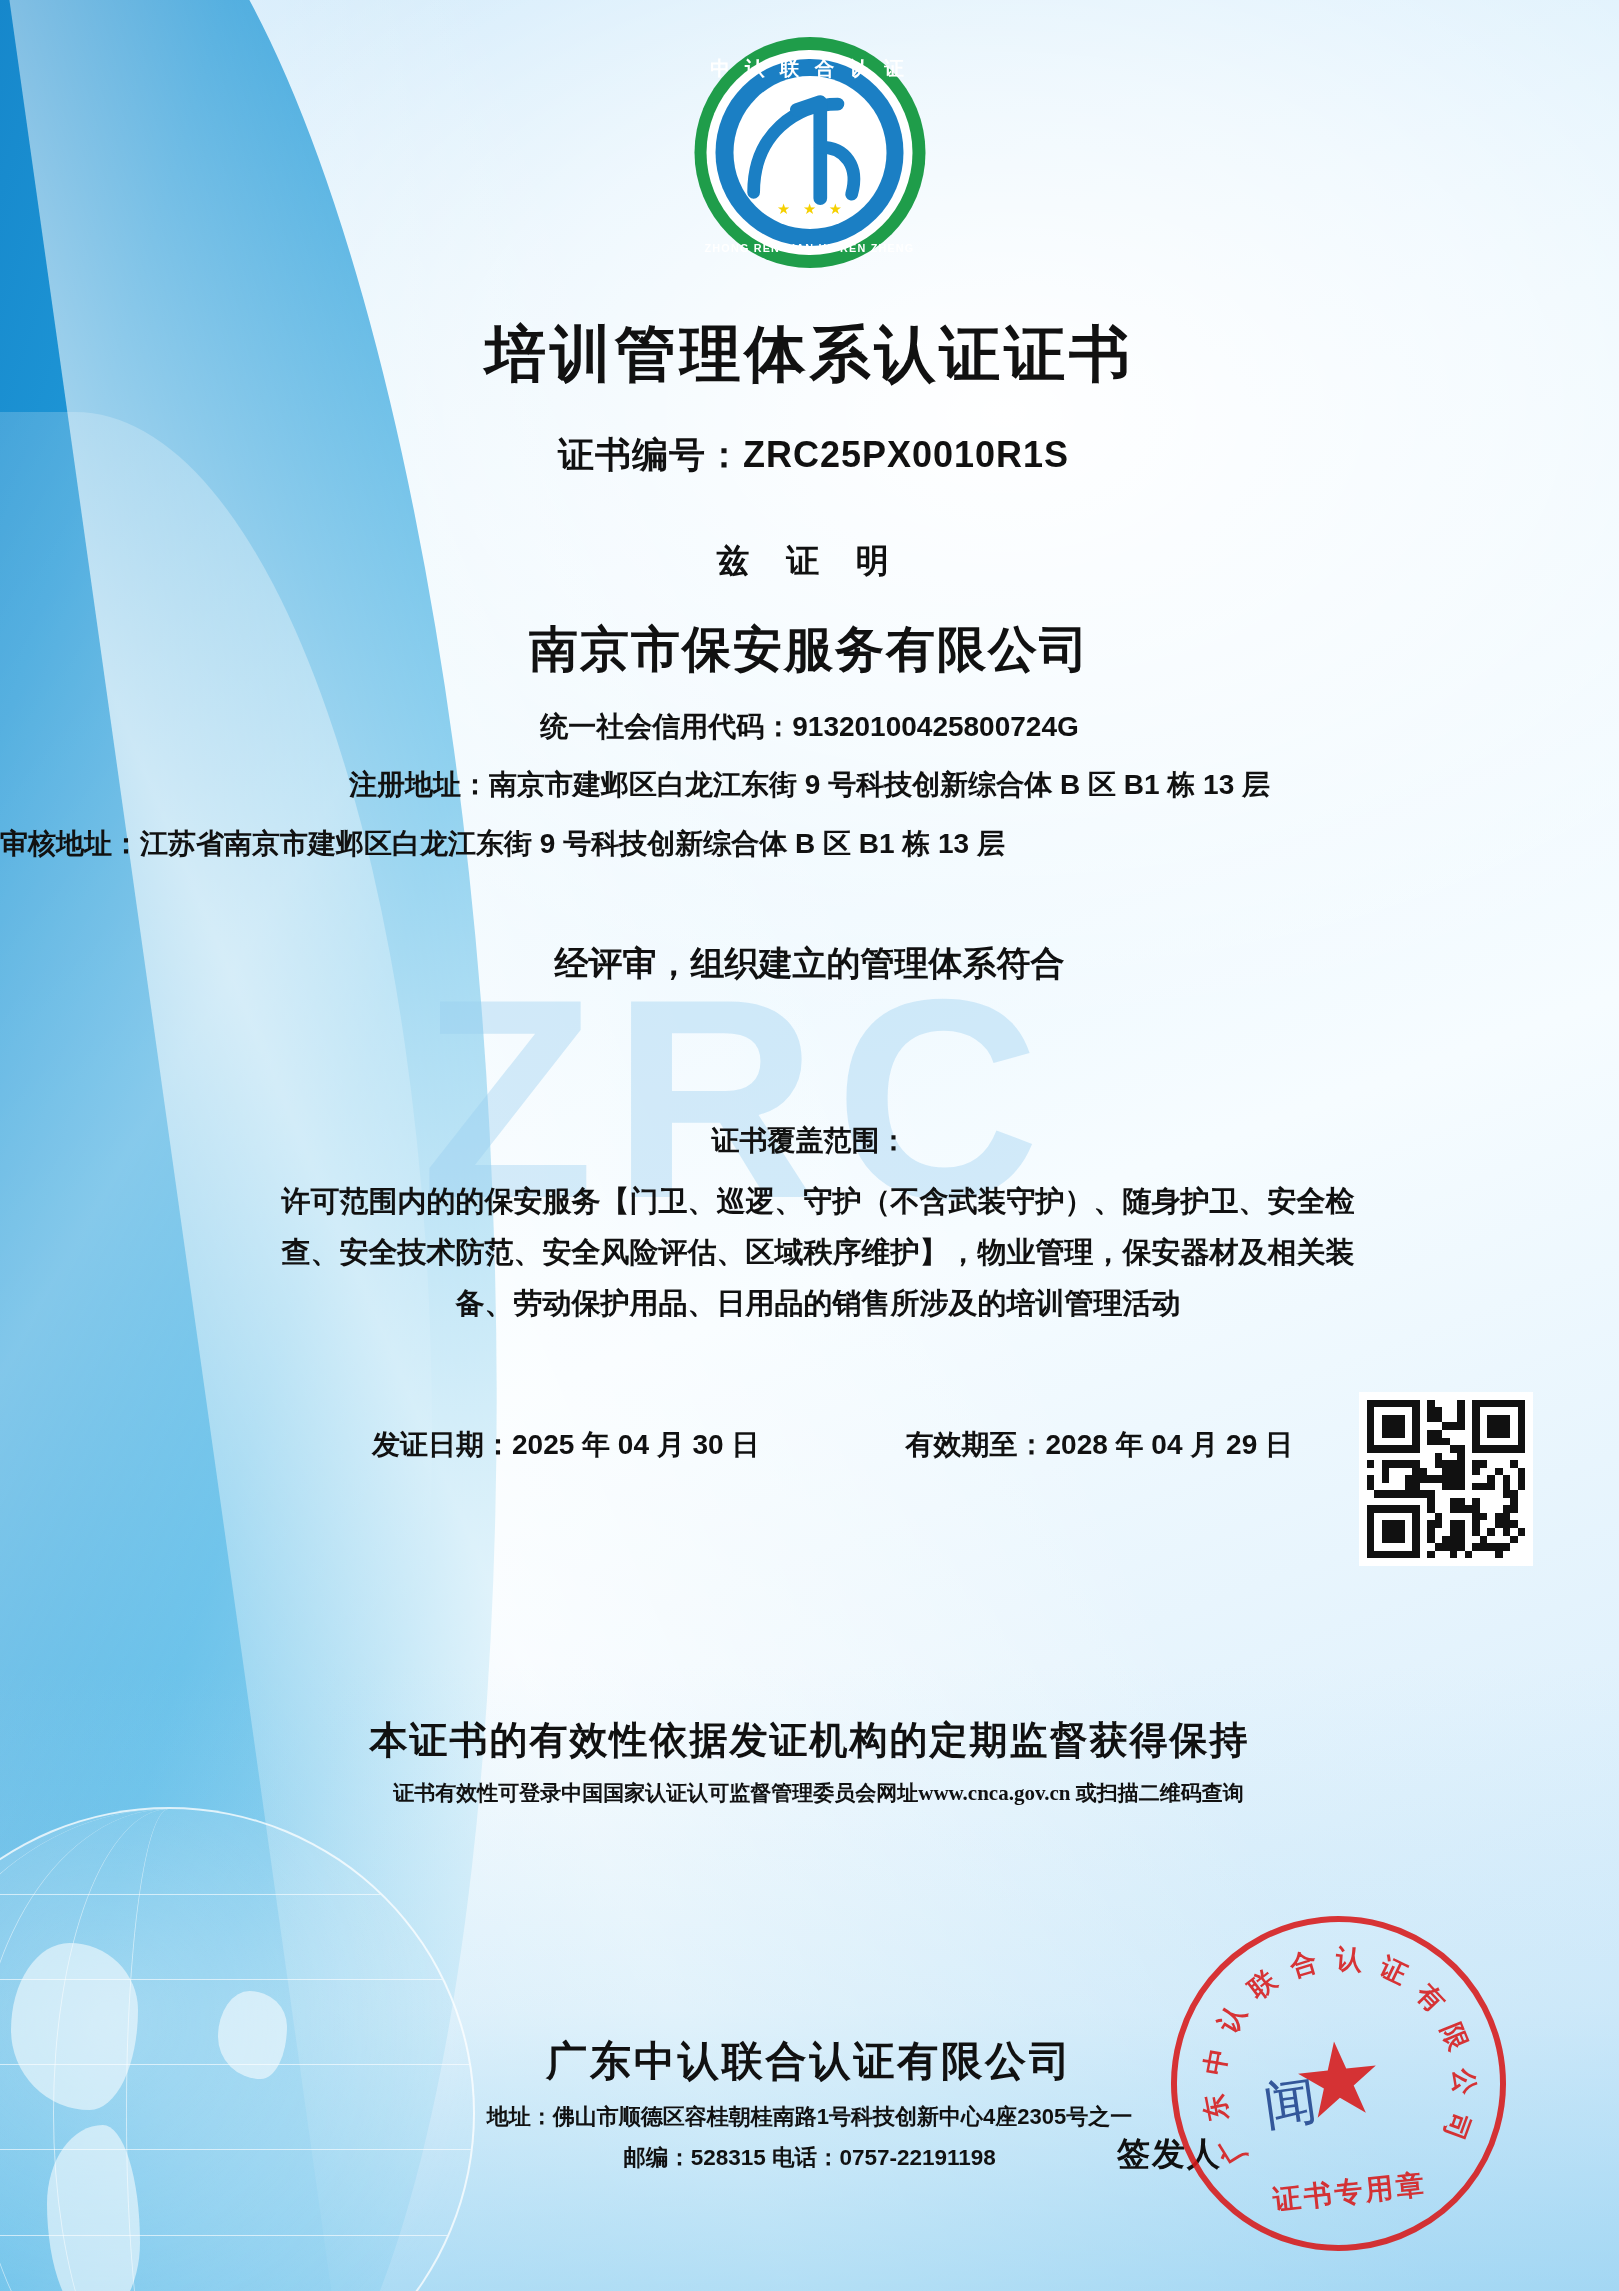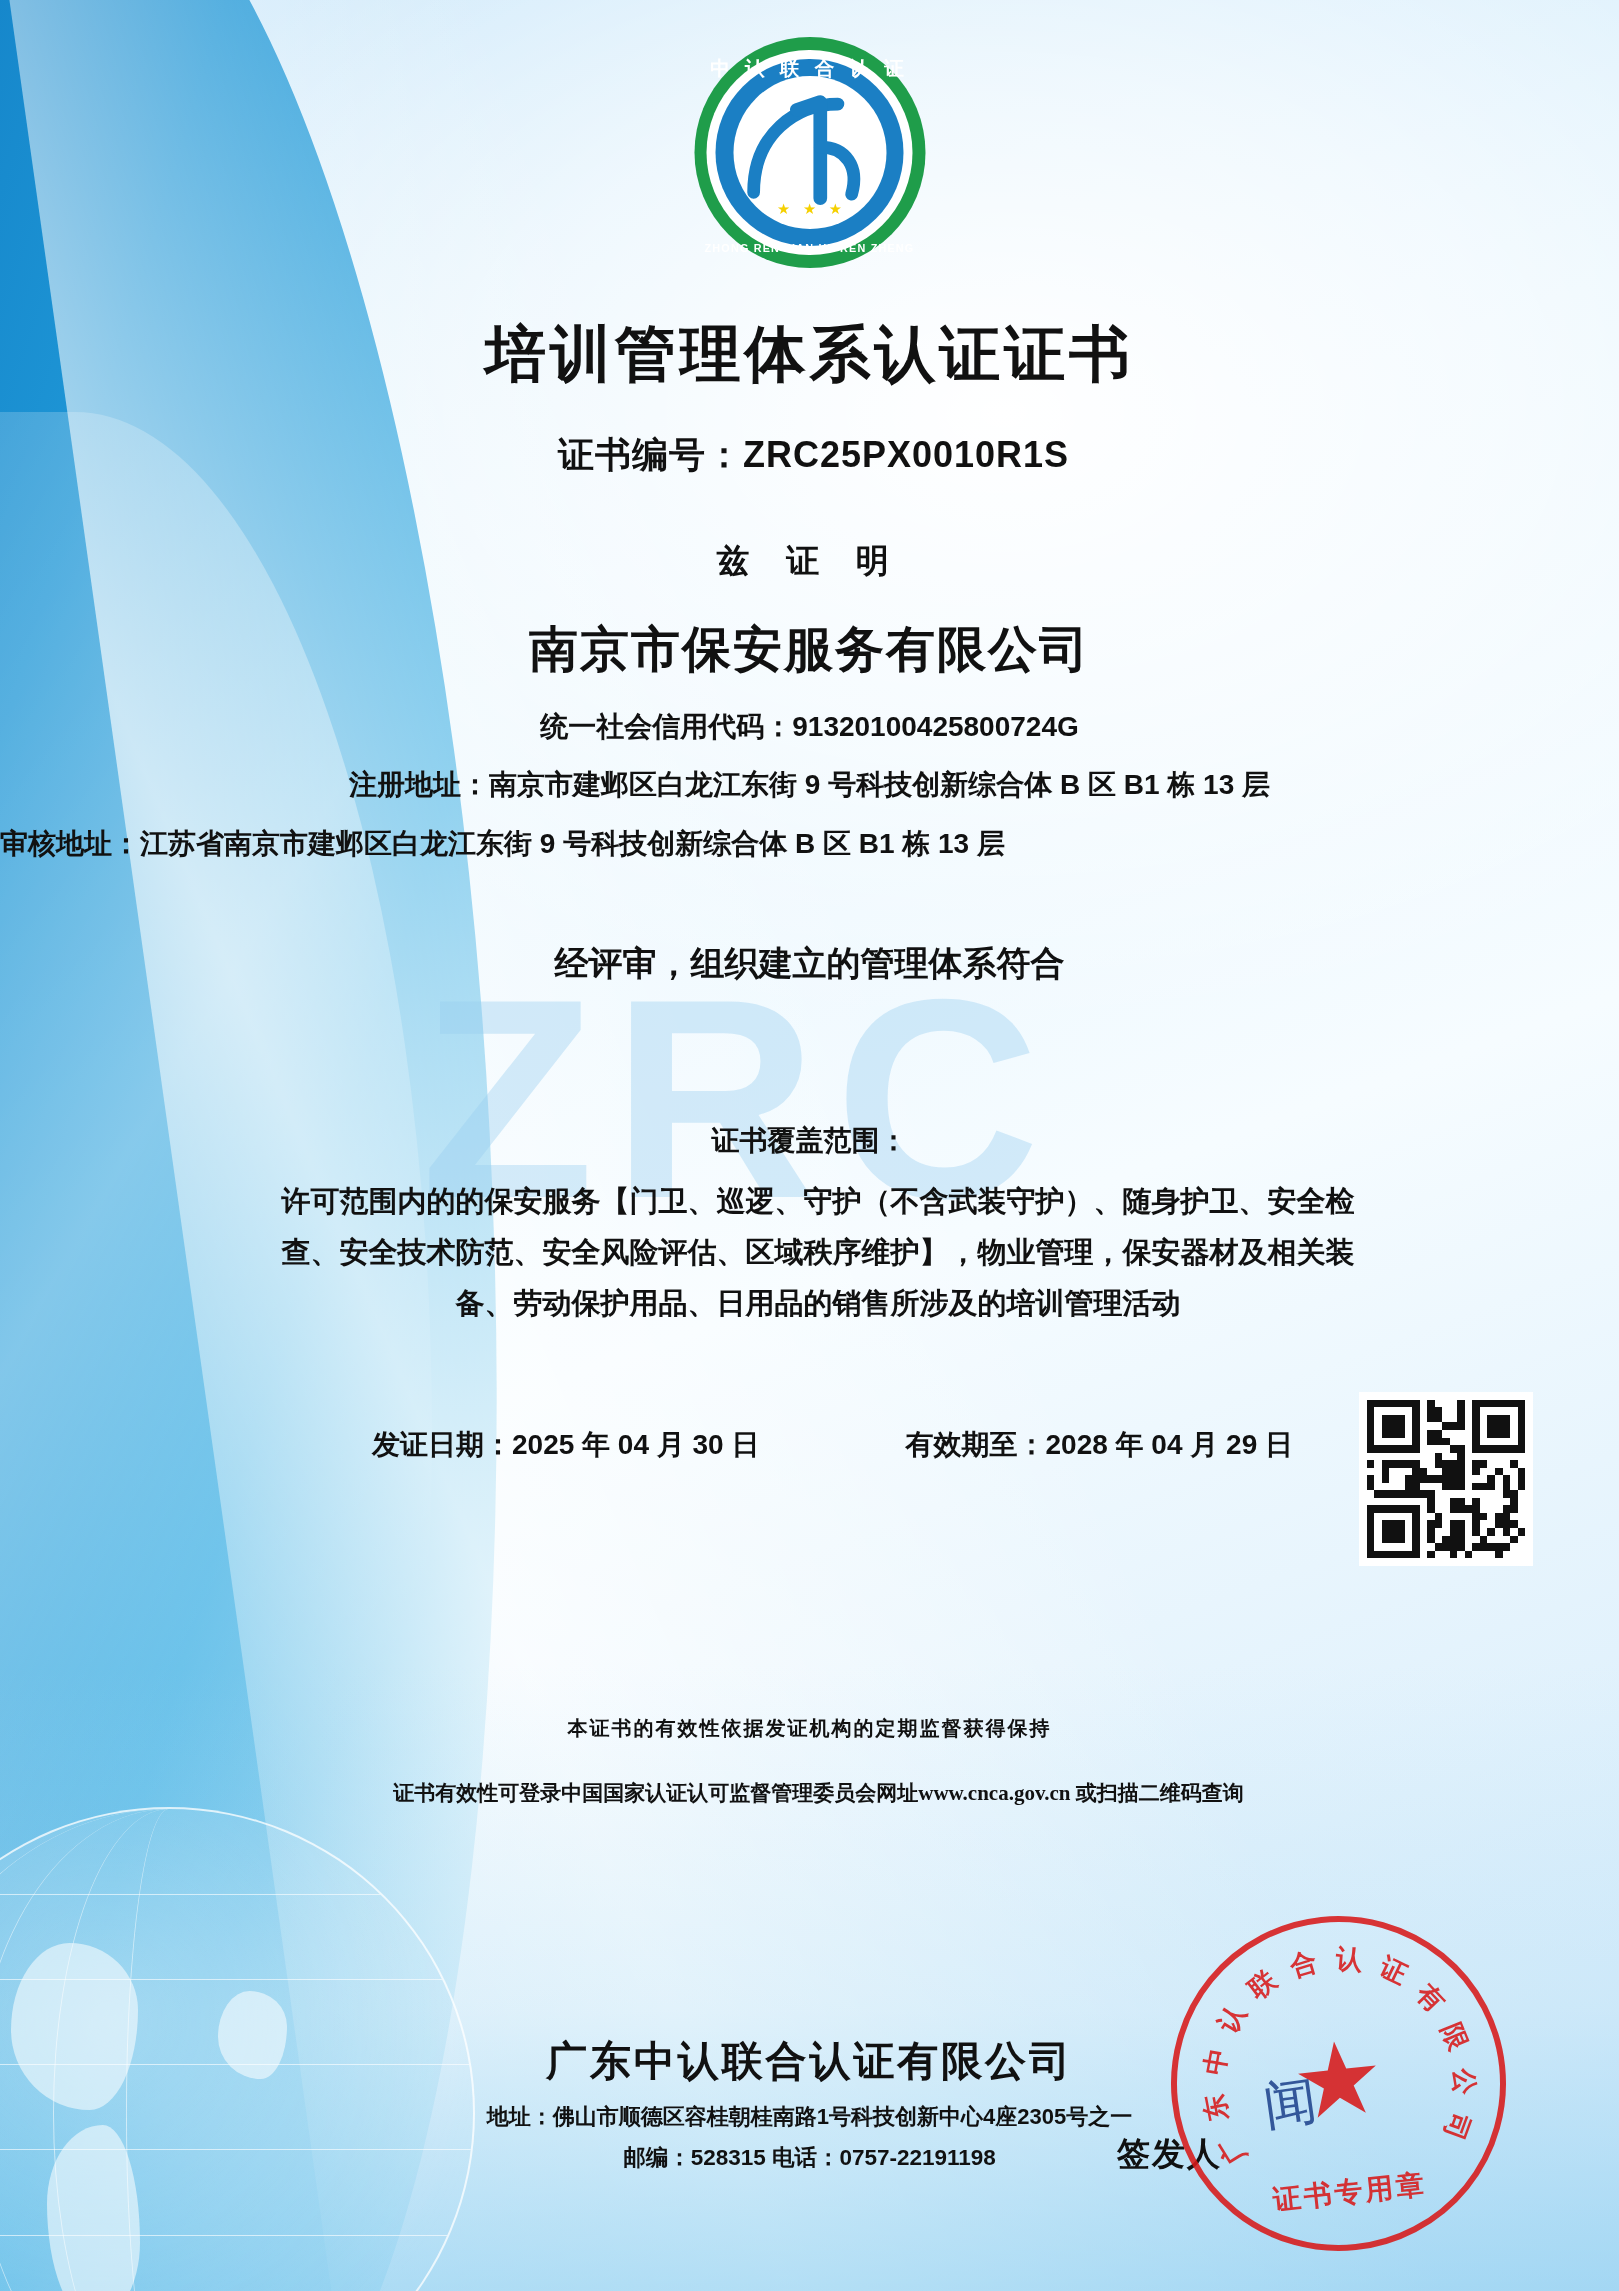--- a/index.html
+++ b/index.html
@@ -310,21 +310,21 @@
     grid-template-rows: repeat(21, 1fr);
   }
   .qr-grid div { background: transparent; }
   .qr-grid div.on { background: #111; }
 
   .valid-note1 {
     position: absolute;
     top: 1715px;
     left: 0; width: 100%;
     text-align: center;
-    font-size: 20px;
+    font-size: 38px;
     font-weight: 700;
     letter-spacing: 2px;
     color: #111;
     font-family: "Liberation Serif", serif;
   }
   .valid-note2 {
     position: absolute;
     top: 1779px;
     left: 9px; width: 100%;
     text-align: center;

